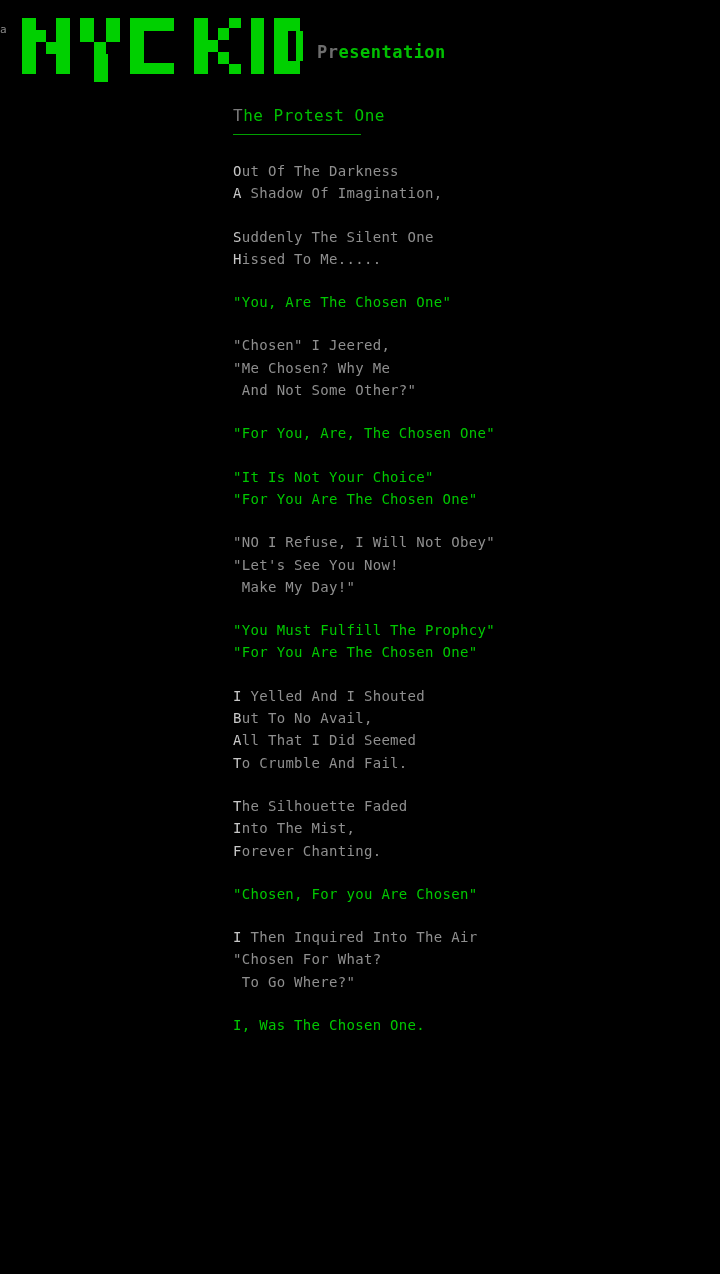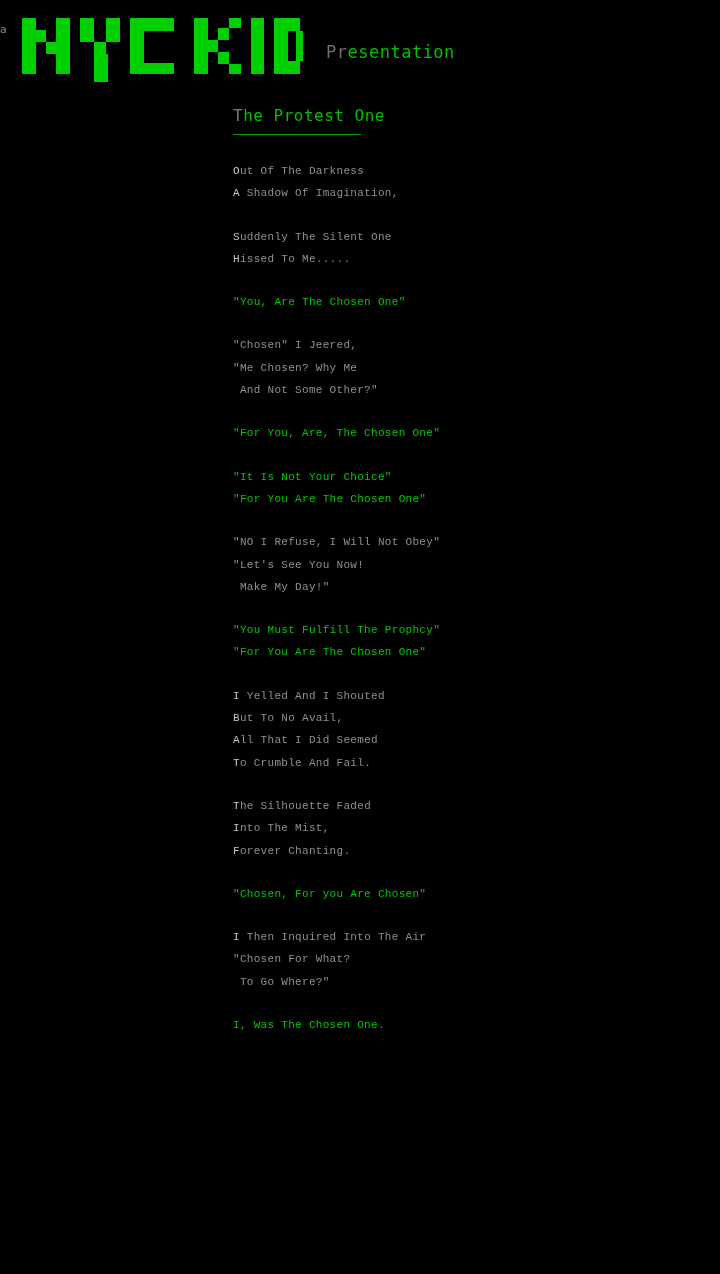--- a/index.html
+++ b/index.html
@@ -36,26 +36,27 @@
   }
   .logo {
     position: absolute;
     left: 18px;
     top: 10px;
     line-height: 0;
   }
   .logo svg { display: block; }
   .presentation {
     position: absolute;
-    left: 326px;
+    left: 317px;
     top: 42px;
     font-size: 17px;
     letter-spacing: 0.5px;
     color: #00c000;
     white-space: nowrap;
+    font-weight: bold;
   }
   .presentation .dim { color: #6e6e6e; }
 
   
   .content {
     position: absolute;
     left: 233px;
     top: 106px;
     width: 470px;
   }
@@ -68,26 +69,25 @@
     white-space: nowrap;
   }
   .poem-title .dim { color: #7a7a7a; }
   .rule {
     width: 128px;
     height: 1px;
     background: #00a000;
     margin-bottom: 25px;
   }
   .stanza {
-    font-size: 11px;
+    font-size: 14px;
     line-height: 22.3px;
     white-space: pre;
     margin-bottom: 21px;
     letter-spacing: 0.3px;
-    font-family: Liberation Mono, monospace;
   }
   .stanza.narr { color: #8f8f8f; }
   .stanza.voice { color: #00c800; }
   .stanza .lead { color: #c8c8c8; }
   .stanza:last-child { margin-bottom: 0; }
 </style>
 </head>
 <body>
 
 <div class="page">

